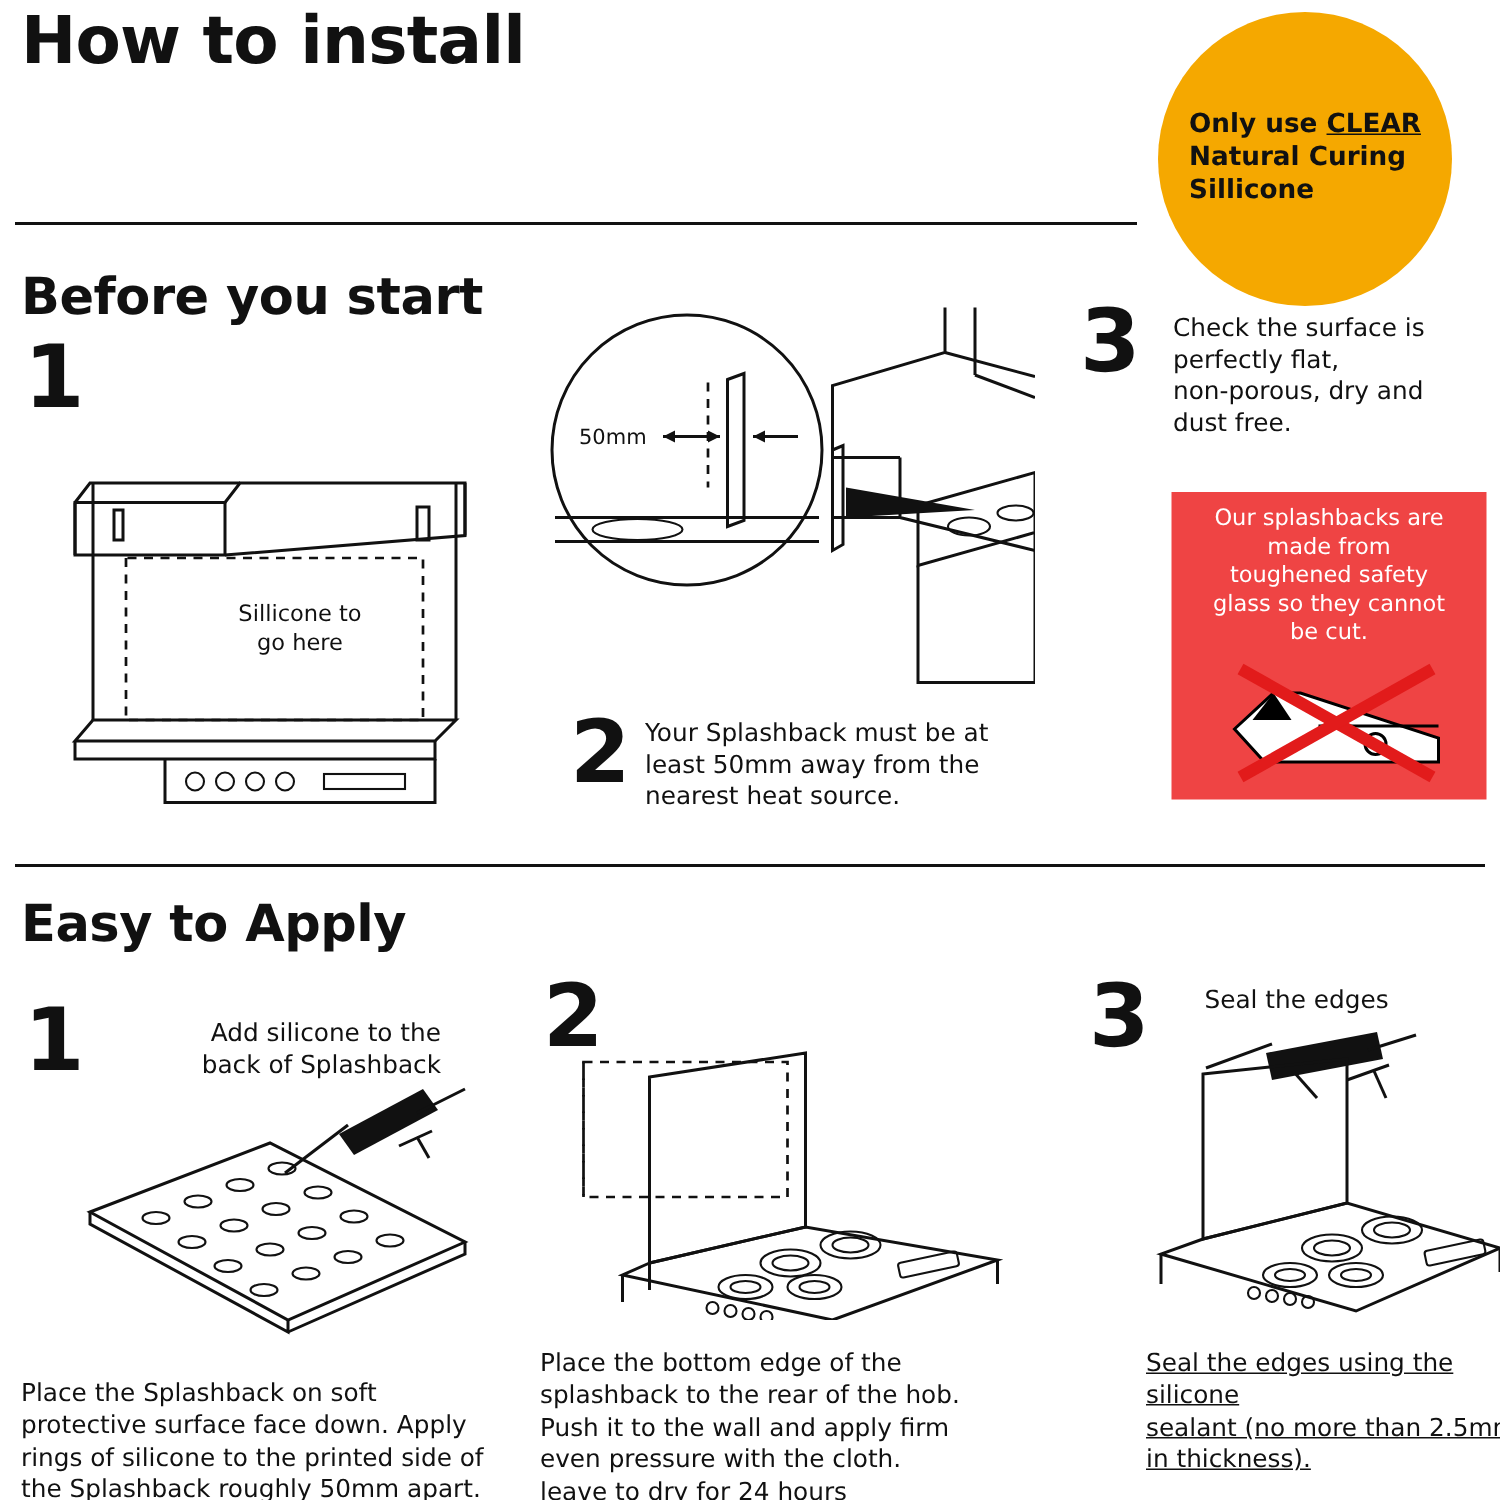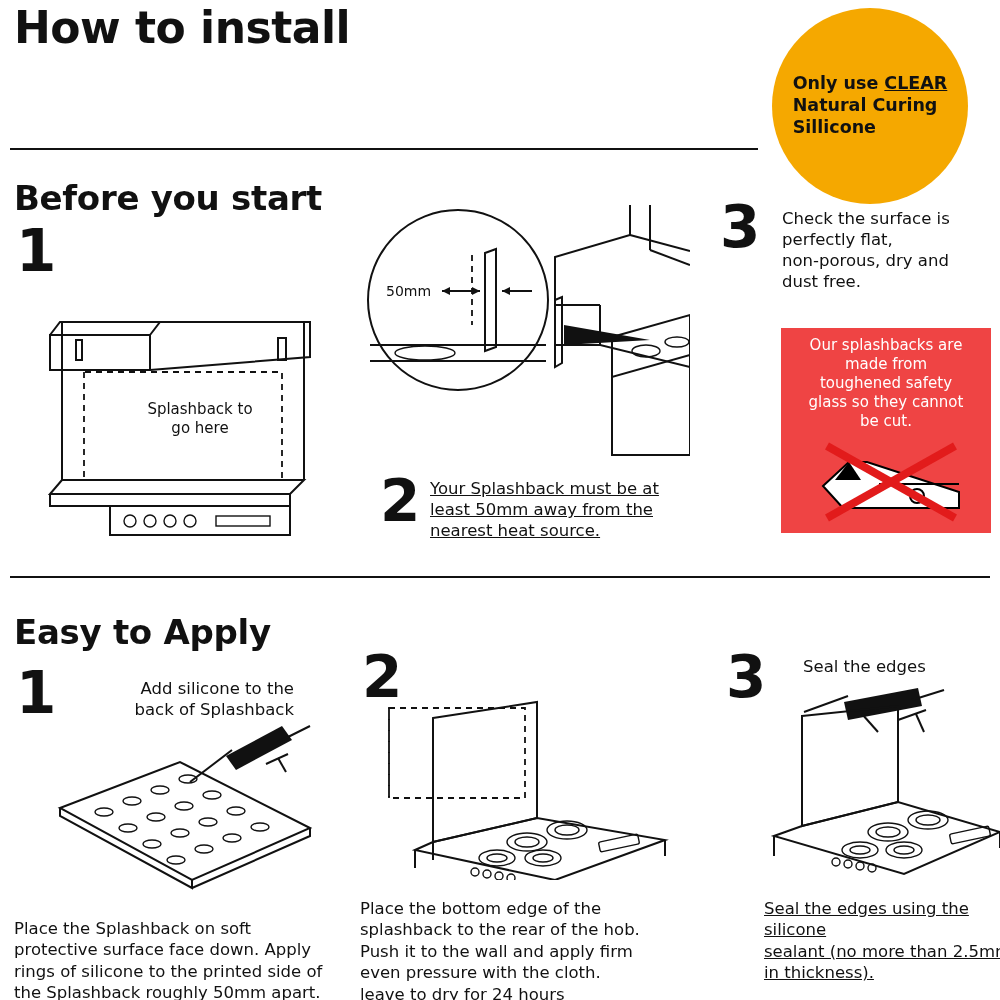--- a/index.html
+++ b/index.html
@@ -82,21 +82,21 @@
   .badge-text u { text-decoration: underline; }
 
   
   .section-heading {
     position: absolute;
     font-size: 34px;
     font-weight: bold;
     letter-spacing: -0.3px;
   }
   .h-before { left: 14px; top: 162px; margin-top: 16px; }
-  .h-easy   { left: 14px; top: 612px; text-align: right; }
+  .h-easy   { left: 14px; top: 596px; text-align: right; }
 
   
   .step-num {
     position: absolute;
     font-size: 58px;
     font-weight: bold;
     line-height: 1;
   }
   .step-text {
     position: absolute;
@@ -174,21 +174,21 @@
 
     <path class="ln" d="M70 196 L70 225 L250 225 L250 196"></path>
     <circle class="ln-thin" cx="90" cy="211" r="6"></circle>
     <circle class="ln-thin" cx="110" cy="211" r="6"></circle>
     <circle class="ln-thin" cx="130" cy="211" r="6"></circle>
     <circle class="ln-thin" cx="150" cy="211" r="6"></circle>
     <rect class="ln-thin" x="176" y="206" width="54" height="10"></rect>
 
     <path class="dash" d="M44 62 L44 170 L242 170 L242 62 Z"></path>
   </svg>
-  <div style="position:absolute; left:120px; top:400px; width:160px; text-align:center; font-size:15px; line-height:1.25; white-space:pre-line;">Splashback to
+  <div style="position:absolute; left:120px; top:400px; width:160px; text-align:center; font-size:15px; line-height:1.25; white-space:pre-line;">Sillicone to
 go here</div>
 
   <svg style="position:absolute; left:350px; top:195px;" width="340" height="290" viewBox="0 0 340 290">
 
     <path class="ln" d="M280 10 L280 40 L205 62 L205 110 L250 110"></path>
     <path class="ln" d="M300 10 L300 55"></path>
     <path class="ln" d="M300 55 L340 70"></path>
     <path class="ln" d="M280 40 L340 56"></path>
     <path class="ln" d="M205 110 L205 150"></path>
     <path class="ln" d="M250 110 L250 150 L340 172"></path>
@@ -215,21 +215,21 @@
     <path class="dash" d="M122 60 L122 130"></path>
     <path class="ln" d="M92 96 L130 96" marker-end="none"></path>
     <path class="fillblack" d="M130 96 L122 92 L122 100 Z"></path>
     <path class="fillblack" d="M92 96 L100 92 L100 100 Z"></path>
     <path class="ln" d="M152 96 L182 96"></path>
     <path class="fillblack" d="M152 96 L160 92 L160 100 Z"></path>
     <text class="lbl" x="36" y="101">50mm</text>
   </svg>
 
   <div class="step-num" style="left:380px; top:472px;">2</div>
-  <div class="step-text" style="left:430px; top:478px; width:262px; white-space:pre-line;text-decoration:underline;">Your Splashback must be at
+  <div class="step-text" style="left:430px; top:478px; width:262px; white-space:pre-line;">Your Splashback must be at
 least 50mm away from the
 nearest heat source.</div>
 
   <div class="step-num" style="left:720px; top:198px;">3</div>
   <div class="step-text" style="left:782px; top:208px; width:220px; white-space:pre-line;">Check the surface is
 perfectly flat,
 non-porous, dry and
 dust free.</div>
 
   <div class="warn-box">

